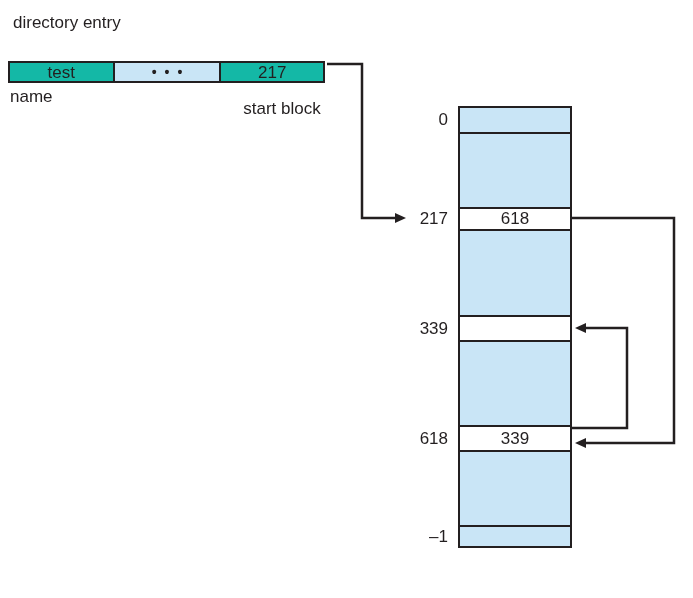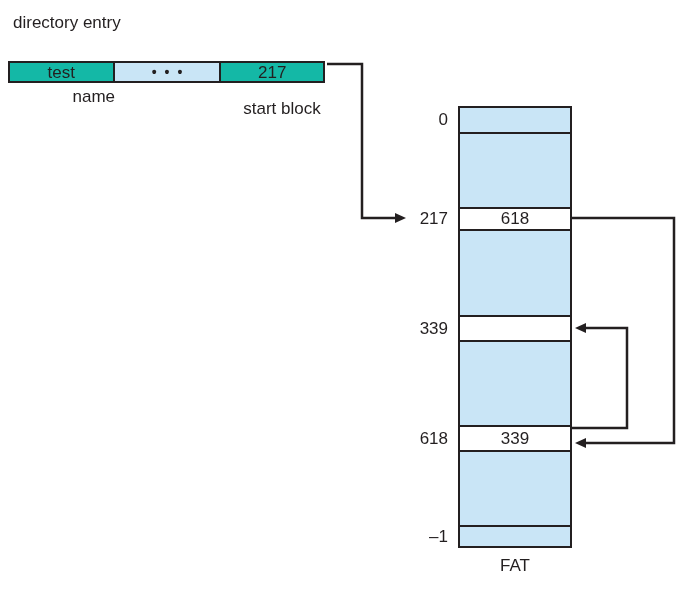--- a/index.html
+++ b/index.html
@@ -107,21 +107,21 @@
 <div id="canvas">
 
   <div class="lbl" style="left:13px; top:13px;">directory entry</div>
 
   <div id="dir-entry">
     <div class="dir-cell" id="dir-cell-name">test</div>
     <div class="dir-cell" id="dir-cell-dots">•••</div>
     <div class="dir-cell" id="dir-cell-start">217</div>
   </div>
 
-  <div class="lbl" style="left:10px; top:87px; width:105px; text-align:right;">name</div>
+  <div class="lbl" style="left:10px; top:87px; width:105px; text-align:left;">name</div>
   <div class="lbl" style="left:222px; top:87px; width:120px; text-align:center;margin-top:12px;">start block</div>
 
   <div id="fat-table">
       <div class="fat-row blue" style="height: 24px;">
         <span class="row-index">0</span>
         <span class="row-value"></span>
       </div>
       <div class="fat-row blue" style="height: 75px;">
         <span class="row-index"></span>
         <span class="row-value"></span>
@@ -150,21 +150,20 @@
         <span class="row-index"></span>
         <span class="row-value"></span>
       </div>
       <div class="fat-row blue" style="height: 21px;">
         <span class="row-index">–1</span>
         <span class="row-value"></span>
       </div>
     </div>
 
 
-  <div class="lbl" style="left:458px; top:556px; width:114px; text-align:center;">FAT</div>
 
   <svg id="arrows" viewBox="0 0 693 598" xmlns="http://www.w3.org/2000/svg">
 
     <g>
       <polyline points="327,64 362,64 362,218 396,218" fill="none" stroke="currentColor" stroke-width="2.5"></polyline>
       <polygon points="395,213 406,218 395,223" fill="currentColor"></polygon>
     </g>
 
     <g>
       <polyline points="571,218 674,218 674,443 585,443" fill="none" stroke="currentColor" stroke-width="2.5"></polyline>

